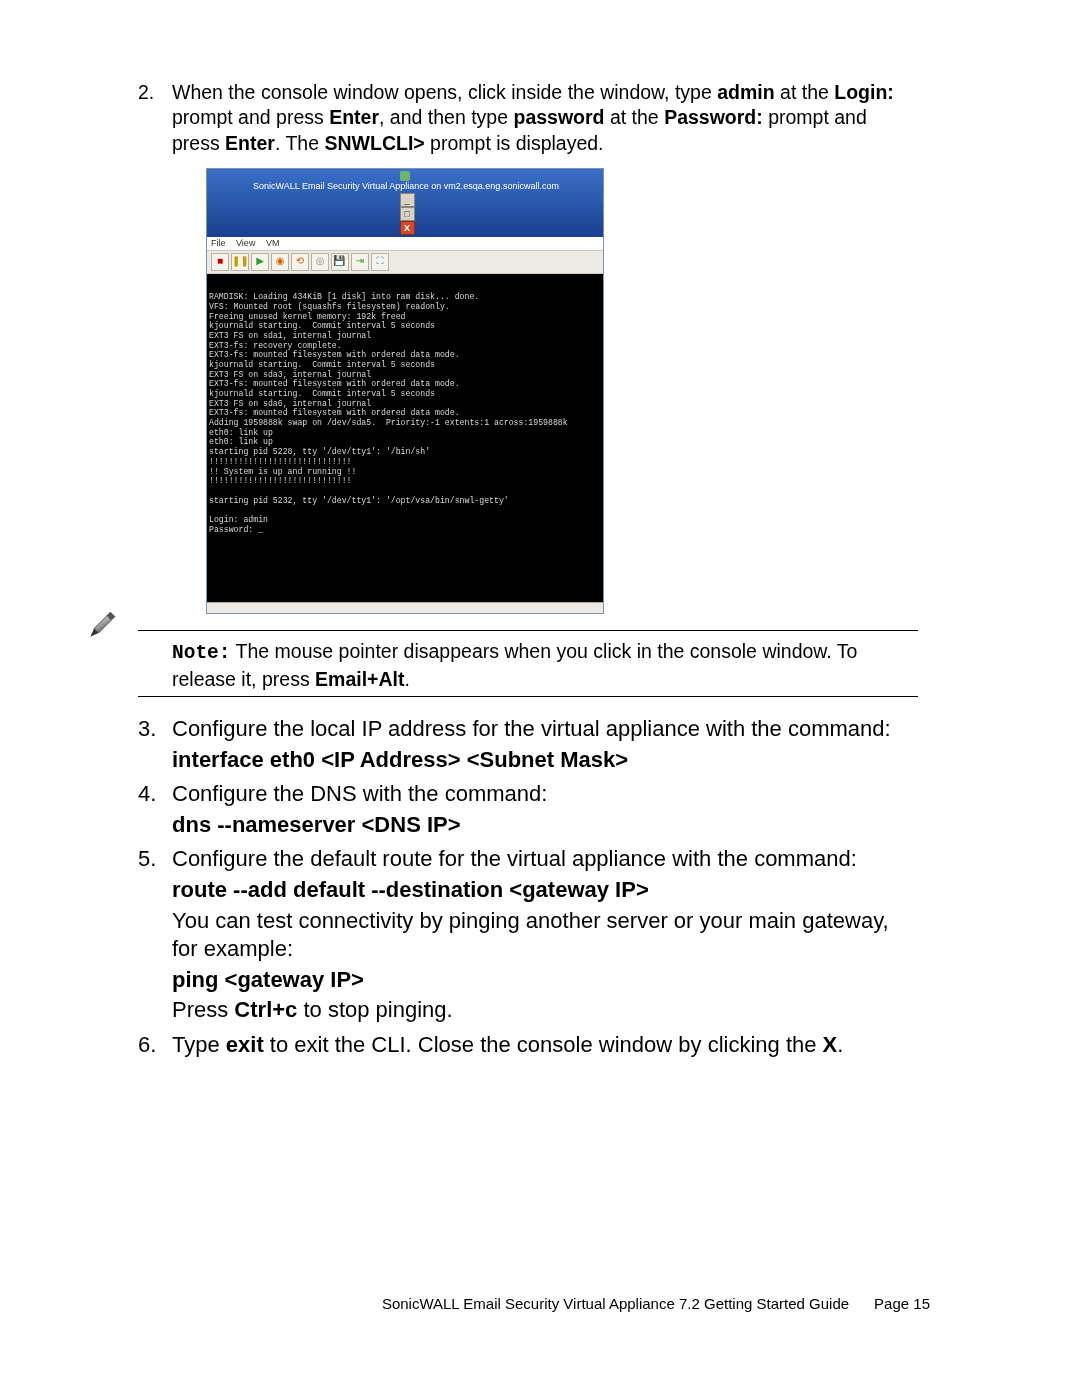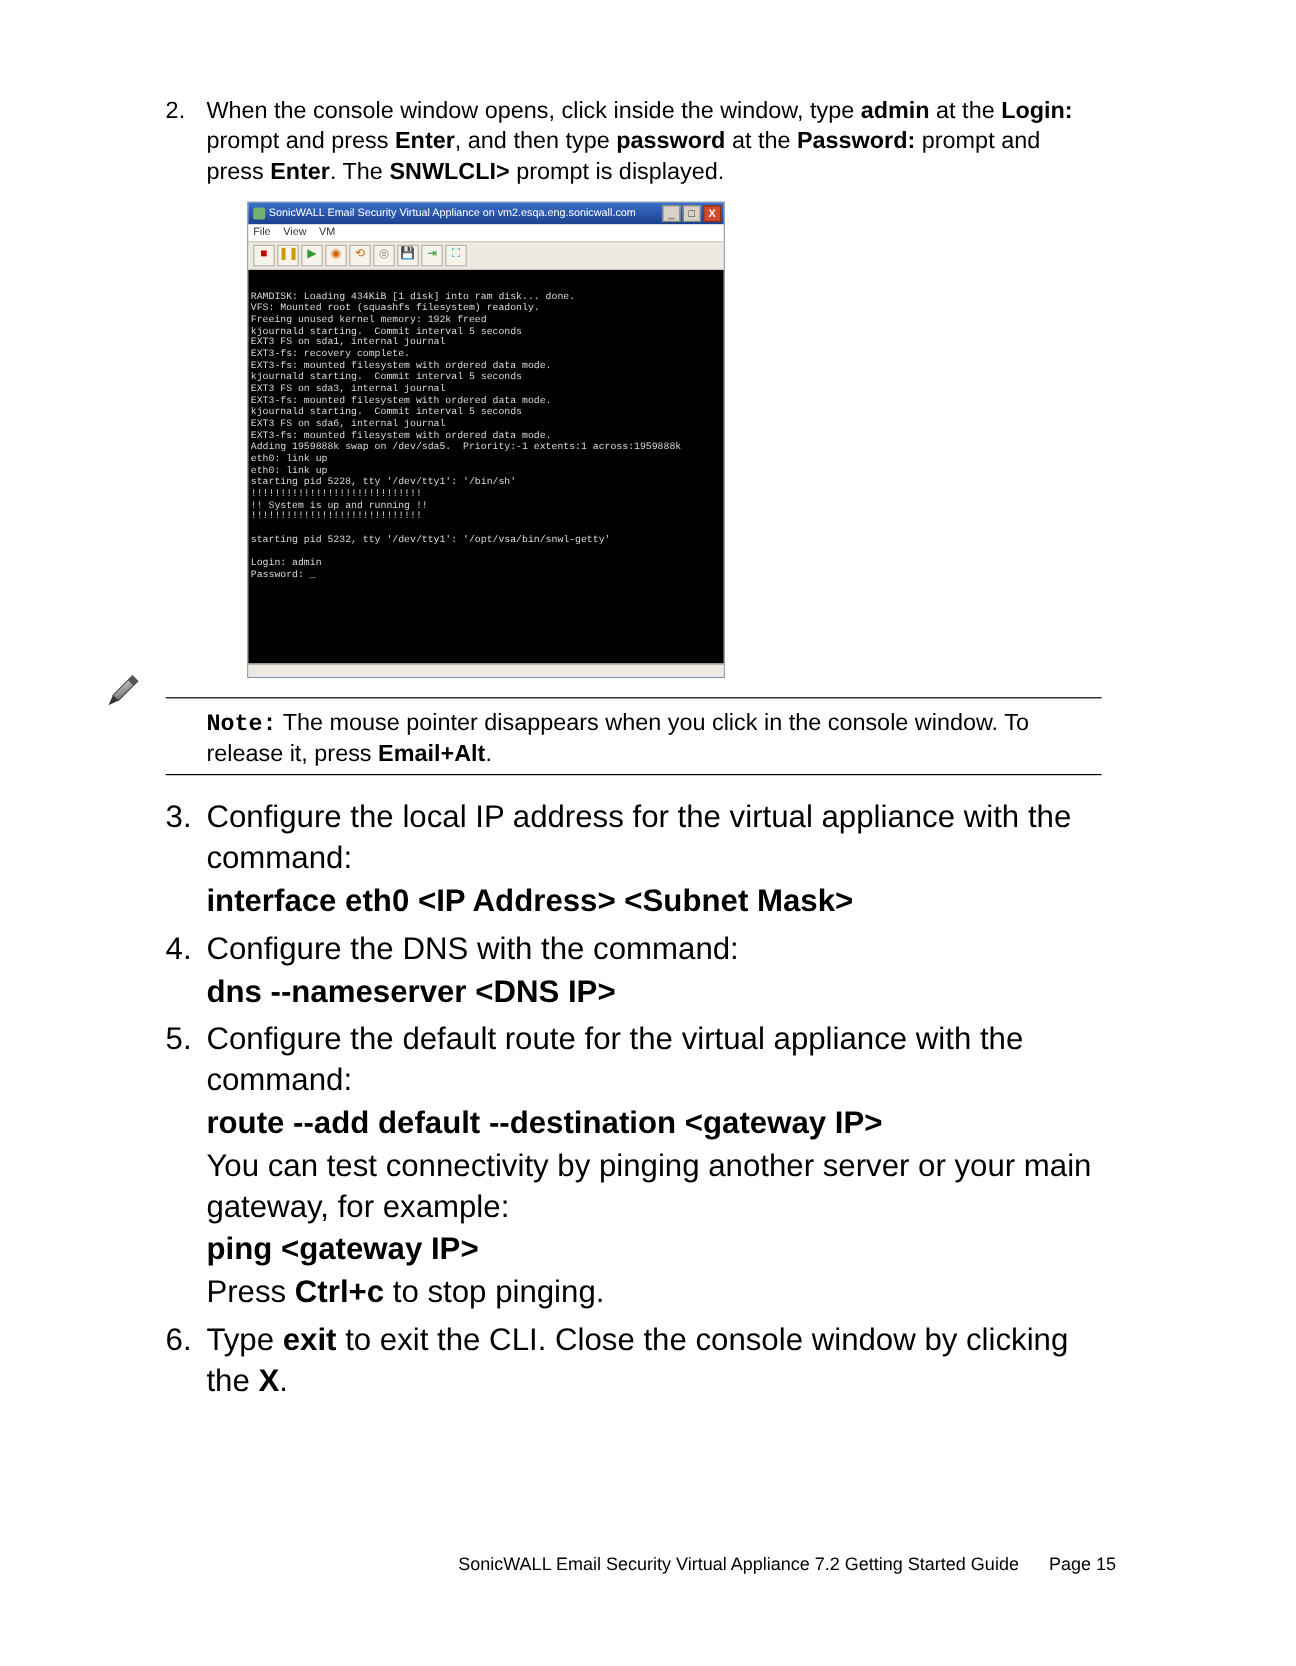--- a/index.html
+++ b/index.html
@@ -41,21 +41,21 @@
     ol.cont {
       counter-reset: item 2;
       list-style: none;
       padding: 0;
       margin: 0;
     }
     ol.cont > li {
       position: relative;
       padding-left: 34px;
       margin-bottom: 6px;
-      font-size: 26px;
+      font-size: 22px;
       line-height: 1.3;
     }
     ol.cont > li::before {
       counter-increment: item;
       content: counter(item) ".";
       position: absolute;
       left: 0;
       top: 0;
     }
     .b { font-weight: bold; }
@@ -67,20 +67,21 @@
       font-family: Tahoma, Arial, sans-serif;
       font-size: 9px;
     }
     .console-title {
       background: linear-gradient(#3a70c8, #1a3f8e);
       color: #fff;
       padding: 2px 2px 2px 4px;
       font-size: 9px;
       display: flex;
       align-items: center;
+      flex-direction: column;
     }
     .console-title .tic { display:inline-block; width:10px; height:10px; background:#6fb36f; border-radius:2px; margin-right:3px;}
     .console-title .sp { flex: 1; }
     .winbtn { display:inline-block; width:13px; height:12px; margin-left:2px; font-size:9px; line-height:12px; text-align:center; }
     .winbtn.min { background:#d8d3c6; border:1px solid #8a8576; color:#333;}
     .winbtn.max { background:#d8d3c6; border:1px solid #8a8576; color:#333;}
     .winbtn.close { background:#d24a2c; border:1px solid #8a2c16; color:#fff; font-weight:bold;}
     .console-menu {
       background:#ffffff;
       color:#333;

